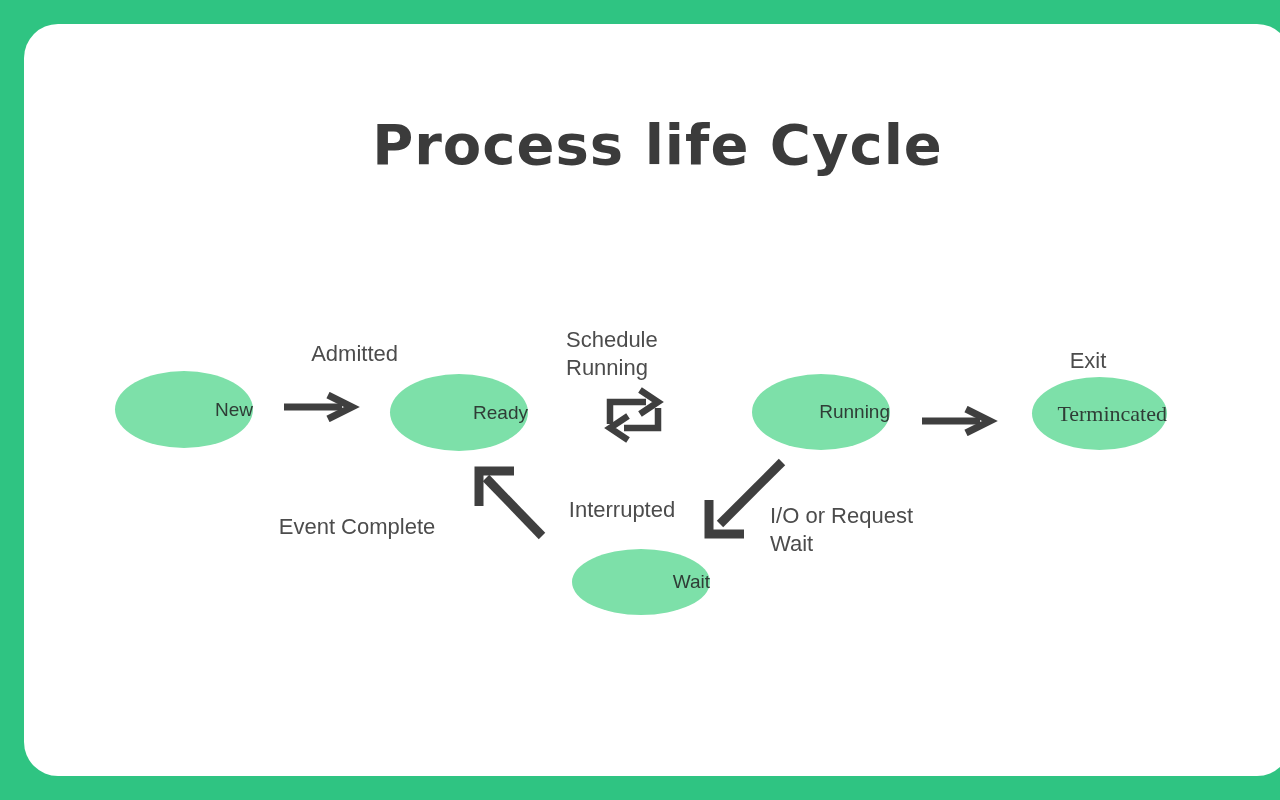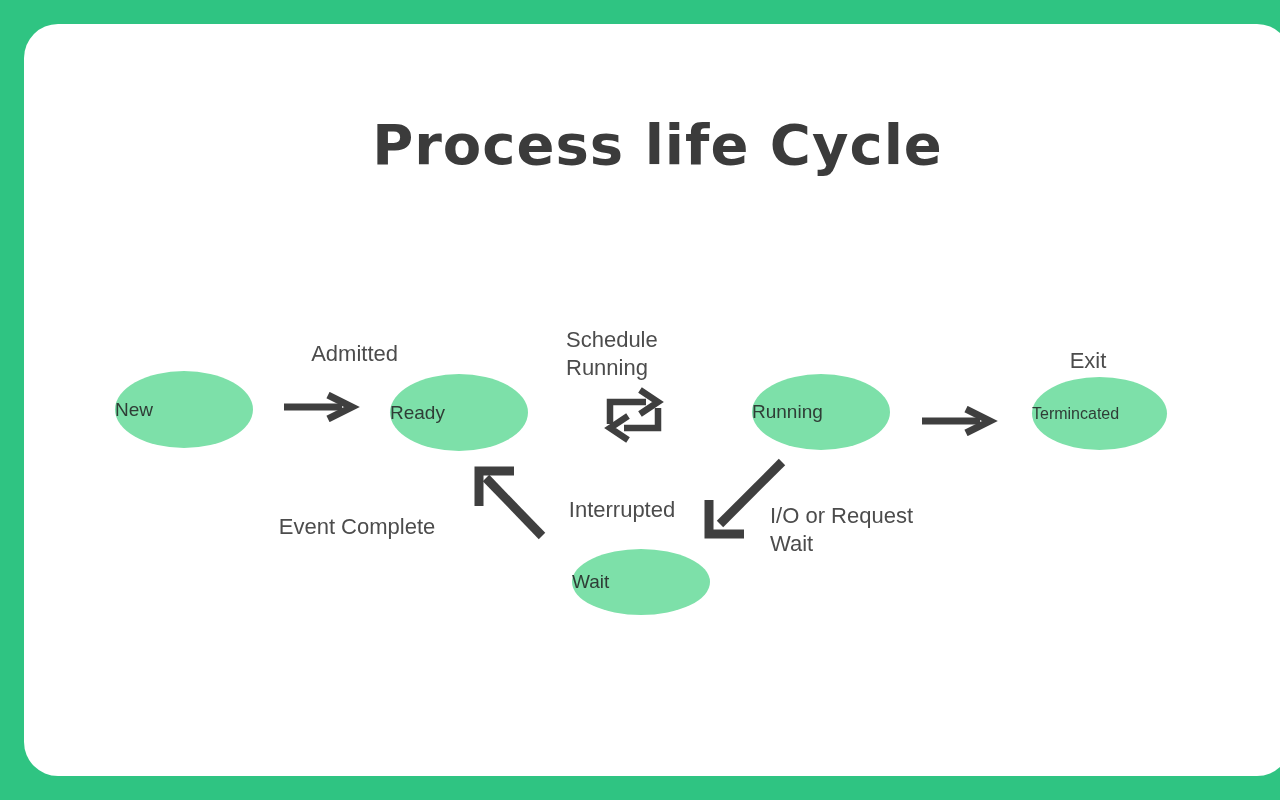--- a/index.html
+++ b/index.html
@@ -34,28 +34,28 @@
     font-size:56px;
     letter-spacing:1px;
     color:var(--title-text);
   }
   .node{
     position:absolute;
     background:var(--node-fill);
     border-radius:50%;
     display:flex;
     align-items:center;
-    justify-content:flex-start;
+    justify-content:flex-end;
     font-size:19px;
     color:var(--node-text);
   }
   .node-new{left:115px;top:371px;width:138px;height:77px;}
   .node-ready{left:390px;top:374px;width:138px;height:77px;}
   .node-running{left:752px;top:374px;width:138px;height:76px;}
-  .node-terminated{left:1032px;top:377px;width:135px;height:73px;font-size:16px;}
+  .node-terminated{left:1032px;top:377px;width:135px;height:73px;font-size:22px;font-family:Liberation Serif, serif;}
   .node-wait{left:572px;top:549px;width:138px;height:66px;}
   .edge-label{
     position:absolute;
     font-size:22px;
     line-height:28px;
     color:var(--label-text);
   }
   .lbl-admitted{left:238px;top:340px;width:160px;text-align:right;}
   .lbl-schedule{left:566px;top:326px;text-align:left;}
   .lbl-exit{left:1038px;top:347px;width:100px;text-align:center;}

